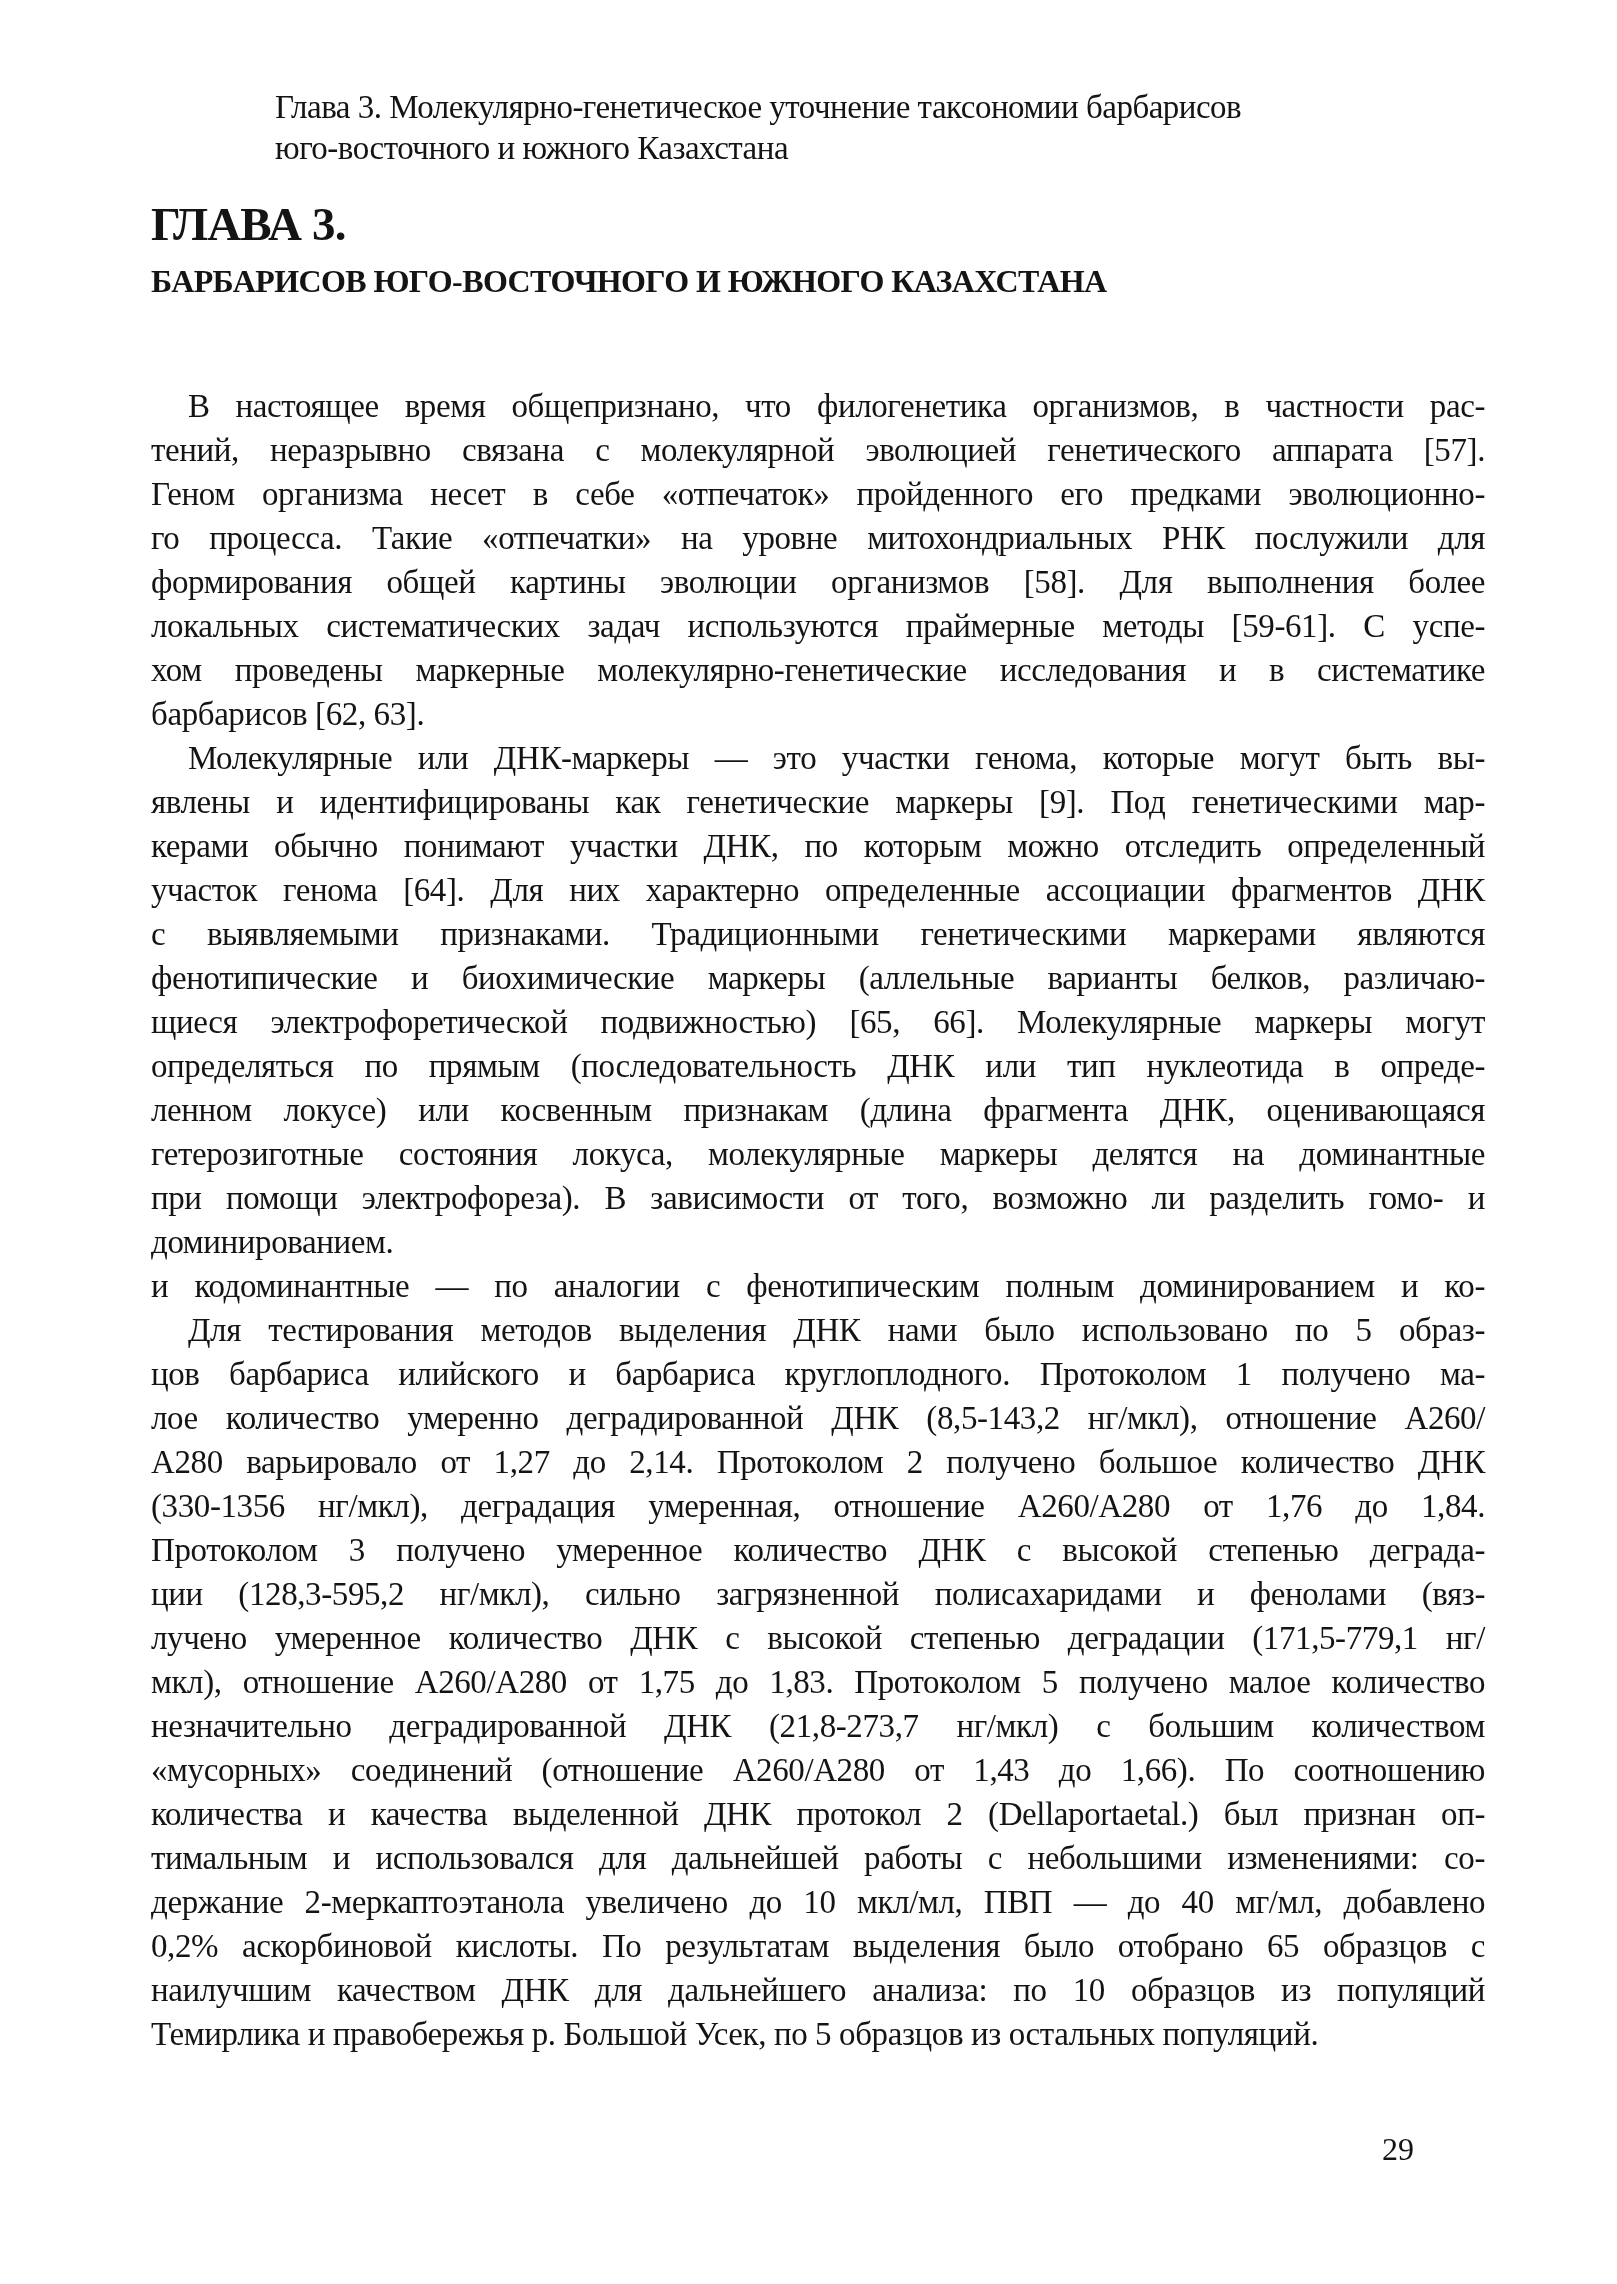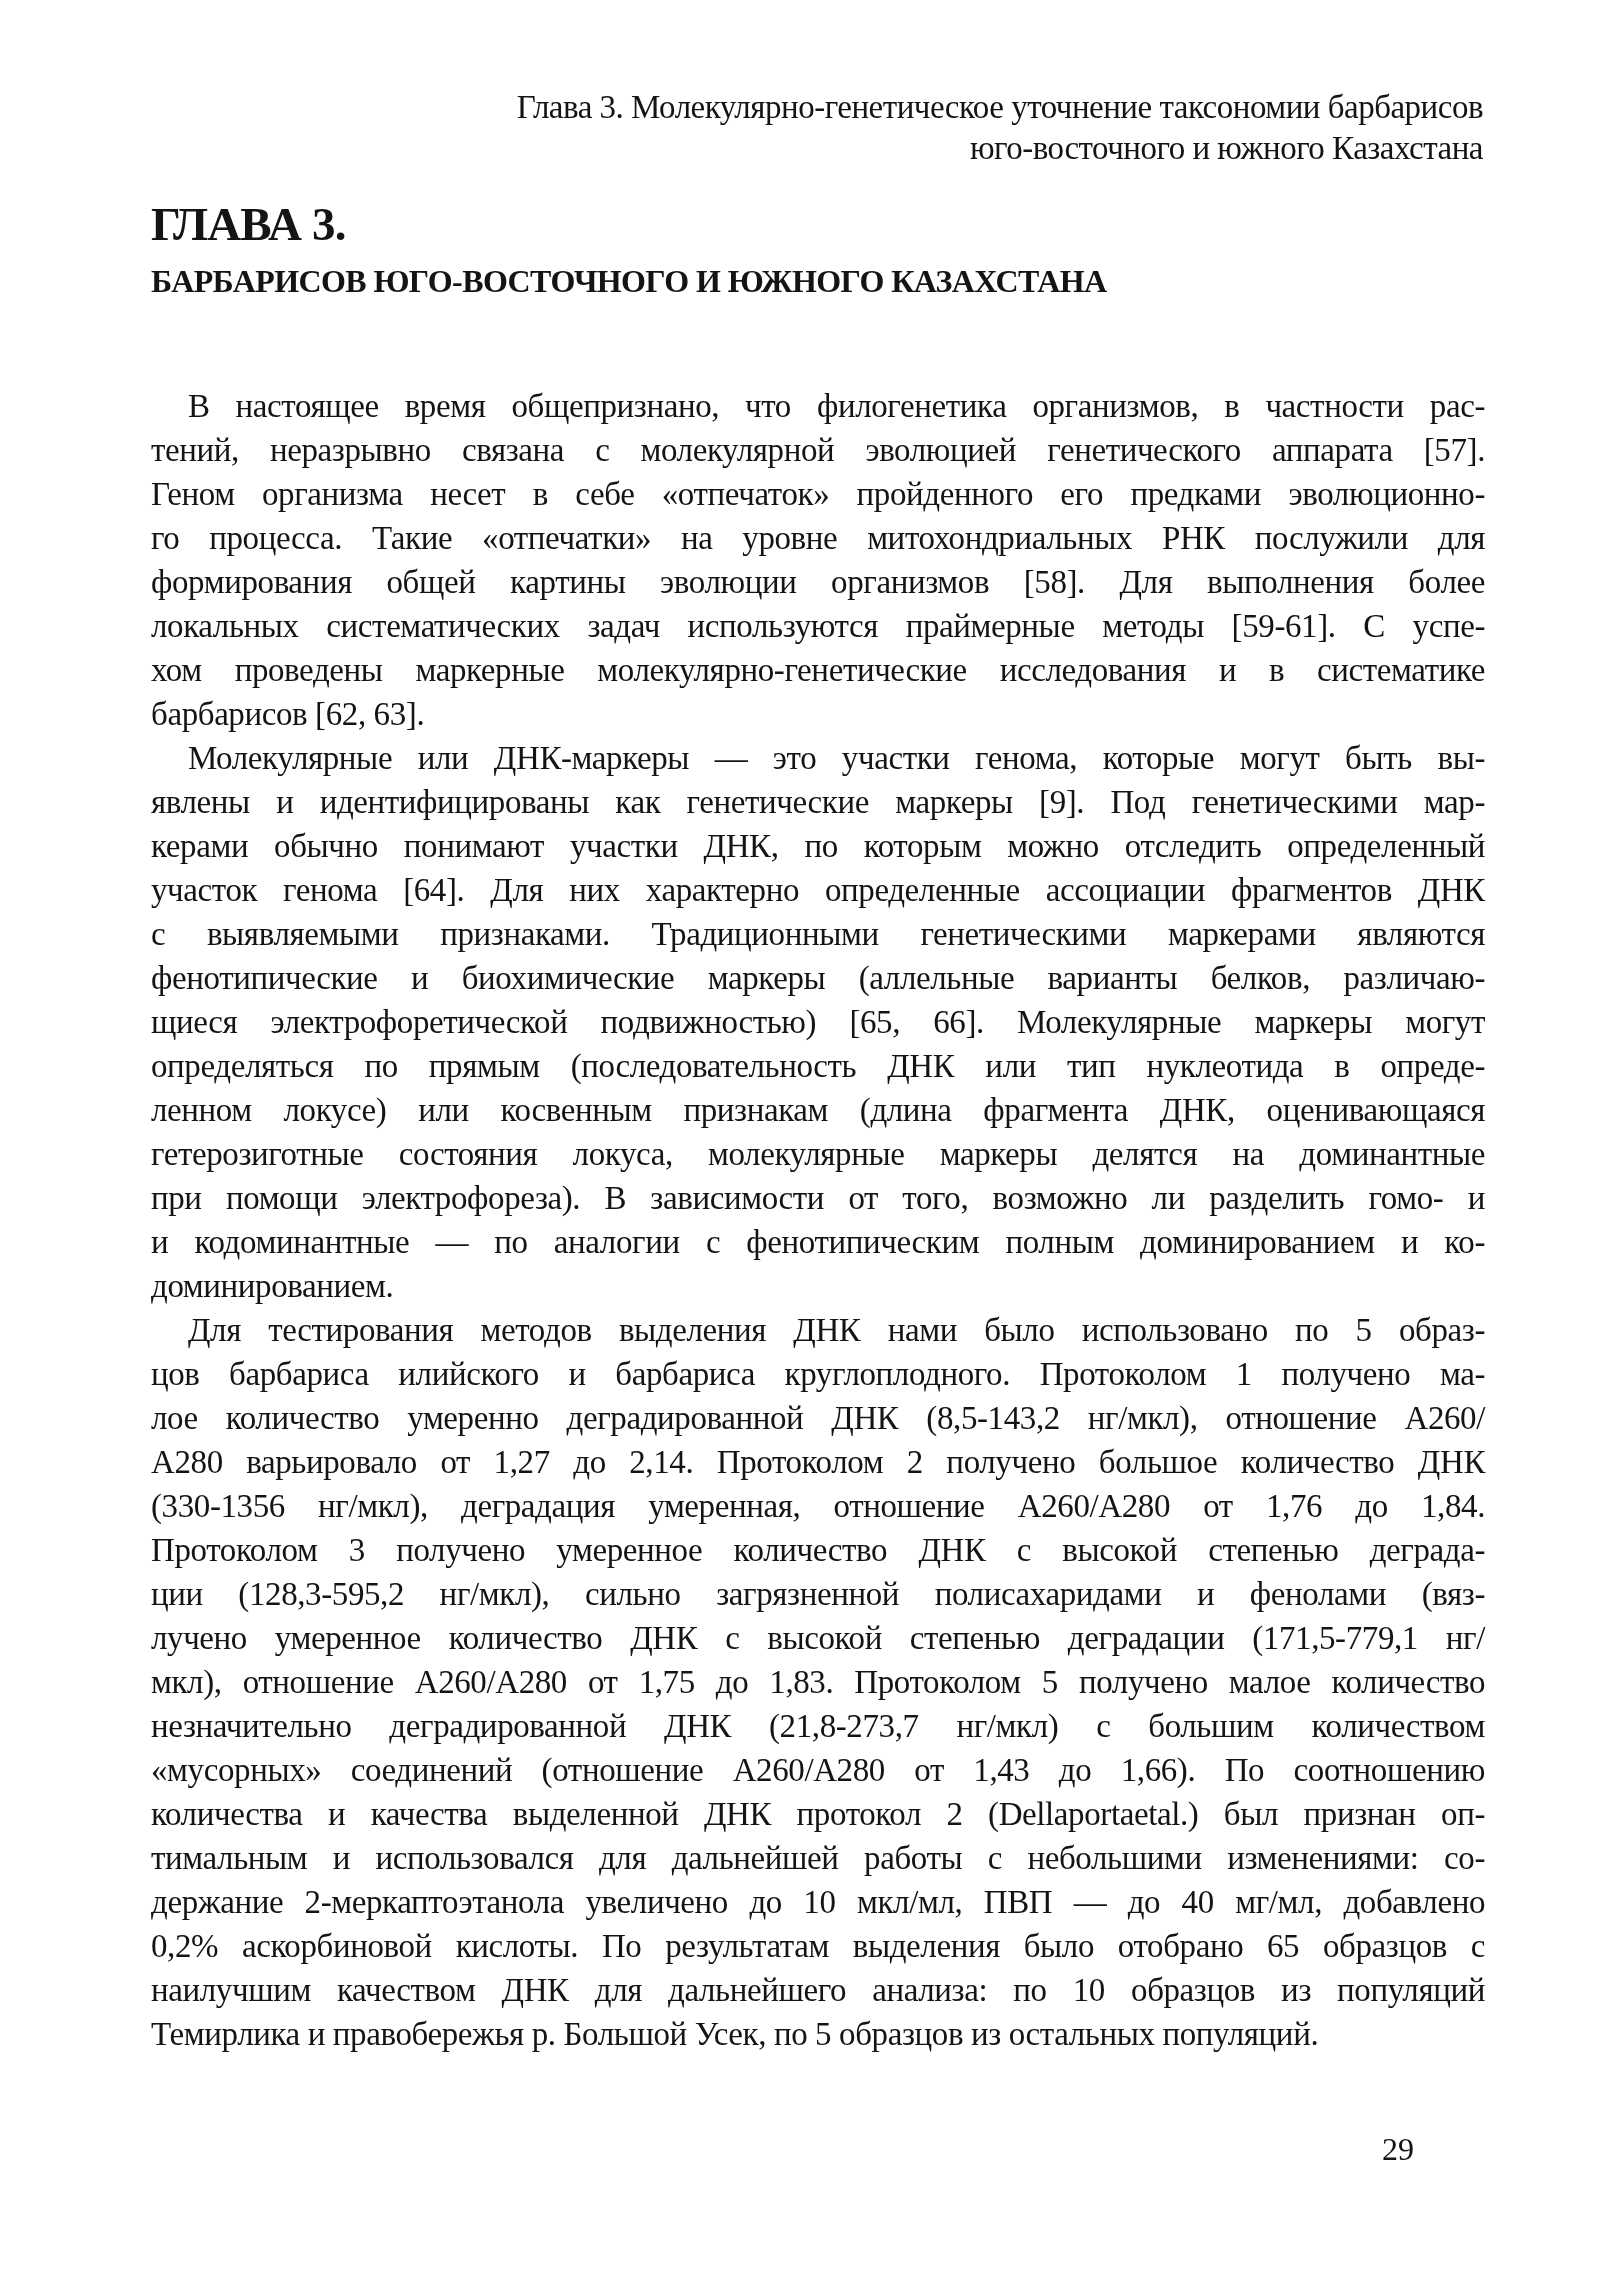--- a/index.html
+++ b/index.html
@@ -9,21 +9,20 @@
       position: relative;
       overflow: hidden;
       font-family: "Liberation Serif", "DejaVu Serif", serif;
       color: #141414;
     }
     .running-header {
       position: absolute;
       top: 87px;
       right: 135px;
       width: 1208px;
-      text-align: right;
       font-size: 33px;
       line-height: 41px;
       letter-spacing: -0.5px;
     }
     .running-header .rh-line { display: block; white-space: nowrap; }
     .chapter-heading {
       position: absolute;
       top: 198px;
       left: 151px;
       width: 1337px;
@@ -100,22 +99,22 @@
       <span class="text-line">явлены и идентифицированы как генетические маркеры [9]. Под генетическими мар-</span>
       <span class="text-line">керами обычно понимают участки ДНК, по которым можно отследить определенный</span>
       <span class="text-line">участок генома [64]. Для них характерно определенные ассоциации фрагментов ДНК</span>
       <span class="text-line">с выявляемыми признаками. Традиционными генетическими маркерами являются</span>
       <span class="text-line">фенотипические и биохимические маркеры (аллельные варианты белков, различаю-</span>
       <span class="text-line">щиеся электрофоретической подвижностью) [65, 66]. Молекулярные маркеры могут</span>
       <span class="text-line">определяться по прямым (последовательность ДНК или тип нуклеотида в опреде-</span>
       <span class="text-line">ленном локусе) или косвенным признакам (длина фрагмента ДНК, оценивающаяся</span>
       <span class="text-line">гетерозиготные состояния локуса, молекулярные маркеры делятся на доминантные</span>
       <span class="text-line">при помощи электрофореза). В зависимости от того, возможно ли разделить гомо- и</span>
+      <span class="text-line last">доминированием.</span>
       <span class="text-line">и кодоминантные — по аналогии с фенотипическим полным доминированием и ко-</span>
-      <span class="text-line last">доминированием.</span>
     </div>
     <div>
       <span class="text-line first">Для тестирования методов выделения ДНК нами было использовано по 5 образ-</span>
       <span class="text-line">цов барбариса илийского и барбариса круглоплодного. Протоколом 1 получено ма-</span>
       <span class="text-line">лое количество умеренно деградированной ДНК (8,5-143,2 нг/мкл), отношение А260/</span>
       <span class="text-line">А280 варьировало от 1,27 до 2,14. Протоколом 2 получено большое количество ДНК</span>
       <span class="text-line">(330-1356 нг/мкл), деградация умеренная, отношение А260/А280 от 1,76 до 1,84.</span>
       <span class="text-line">Протоколом 3 получено умеренное количество ДНК с высокой степенью деграда-</span>
       <span class="text-line">ции (128,3-595,2 нг/мкл), сильно загрязненной полисахаридами и фенолами (вяз-</span>
       <span class="text-line">лучено умеренное количество ДНК с высокой степенью деградации (171,5-779,1 нг/</span>

